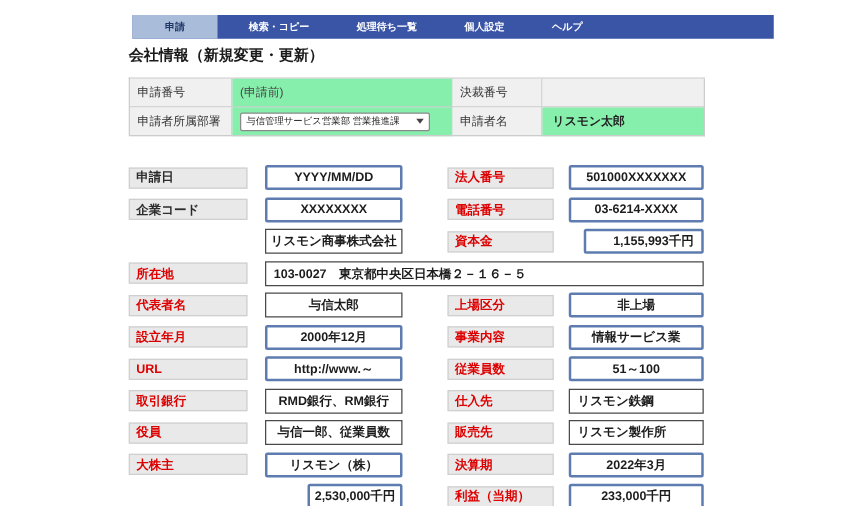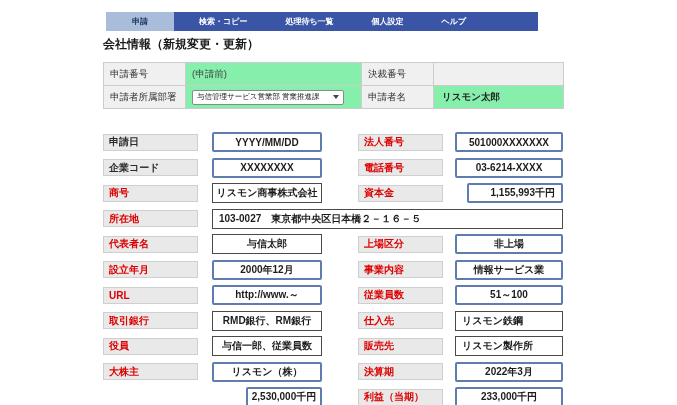--- a/index.html
+++ b/index.html
@@ -1,19 +1,19 @@
 <!DOCTYPE html>
 <html><head>
 <meta charset="utf-8">
 <style>
   html,body{margin:0;padding:0;background:#fff;}
   .screen{position:relative;width:677px;height:405px;background:#ffffff;overflow:hidden;
           font-family:"Liberation Sans","DejaVu Sans",sans-serif;color:#222;}
   
-  .nav{position:absolute;left:106px;top:12px;width:432px;height:19px;background:#3a55a6;
+  .nav{position:absolute;left:106px;top:12px;width:513px;height:19px;background:#3a55a6;
        display:flex;align-items:stretch;}
   .nav .tab{display:flex;align-items:center;justify-content:center;font-size:8px;font-weight:bold;
             color:#ffffff;padding:0 13px;margin-left:12px;cursor:default;white-space:nowrap;}
   .nav .tab.active{background:#a9bcd9;color:#1e3766;margin-left:0;width:42px;}
   
   .title{position:absolute;left:103px;top:36px;font-size:12px;font-weight:bold;color:#1a1a1a;}
   
   .htable{position:absolute;left:103px;top:62px;width:460px;display:grid;
           grid-template-columns:82px 176px 72px 130px;grid-auto-rows:23px;
           border-top:1px solid #cccccc;border-left:1px solid #cccccc;font-size:9.5px;}
@@ -77,21 +77,20 @@
 
   <div class="form">
       <div class="flabel" style="grid-area: 1 / 1;">申請日</div>
       <div class="finput blue a-center" style="grid-area: 1 / 3;">YYYY/MM/DD</div>
       <div class="flabel req" style="grid-area: 1 / 5;">法人番号</div>
       <div class="finput blue a-center" style="grid-area: 1 / 7;">501000XXXXXXX</div>
       <div class="flabel" style="grid-area: 2 / 1;">企業コード</div>
       <div class="finput blue a-center" style="grid-area: 2 / 3;">XXXXXXXX</div>
       <div class="flabel req" style="grid-area: 2 / 5;">電話番号</div>
       <div class="finput blue a-center" style="grid-area: 2 / 7;">03-6214-XXXX</div>
-      <div class="flabel req" style="grid-area: 3 / 1;">商号</div>
       <div class="finput thin a-center" style="grid-area: 3 / 3;">リスモン商事株式会社</div>
       <div class="flabel req" style="grid-area: 3 / 5;">資本金</div>
       <div class="finput blue a-right" style="grid-area: 3 / 7;">1,155,993千円</div>
       <div class="flabel req" style="grid-area: 4 / 1;">所在地</div>
       <div class="finput thin a-left" style="grid-area: 4 / 3 / auto / 8;">103-0027　東京都中央区日本橋２－１６－５</div>
       <div class="flabel req" style="grid-area: 5 / 1;">代表者名</div>
       <div class="finput thin a-center" style="grid-area: 5 / 3;">与信太郎</div>
       <div class="flabel req" style="grid-area: 5 / 5;">上場区分</div>
       <div class="finput blue a-center" style="grid-area: 5 / 7; text-align: right;">非上場</div>
       <div class="flabel req" style="grid-area: 6 / 1;">設立年月</div>

